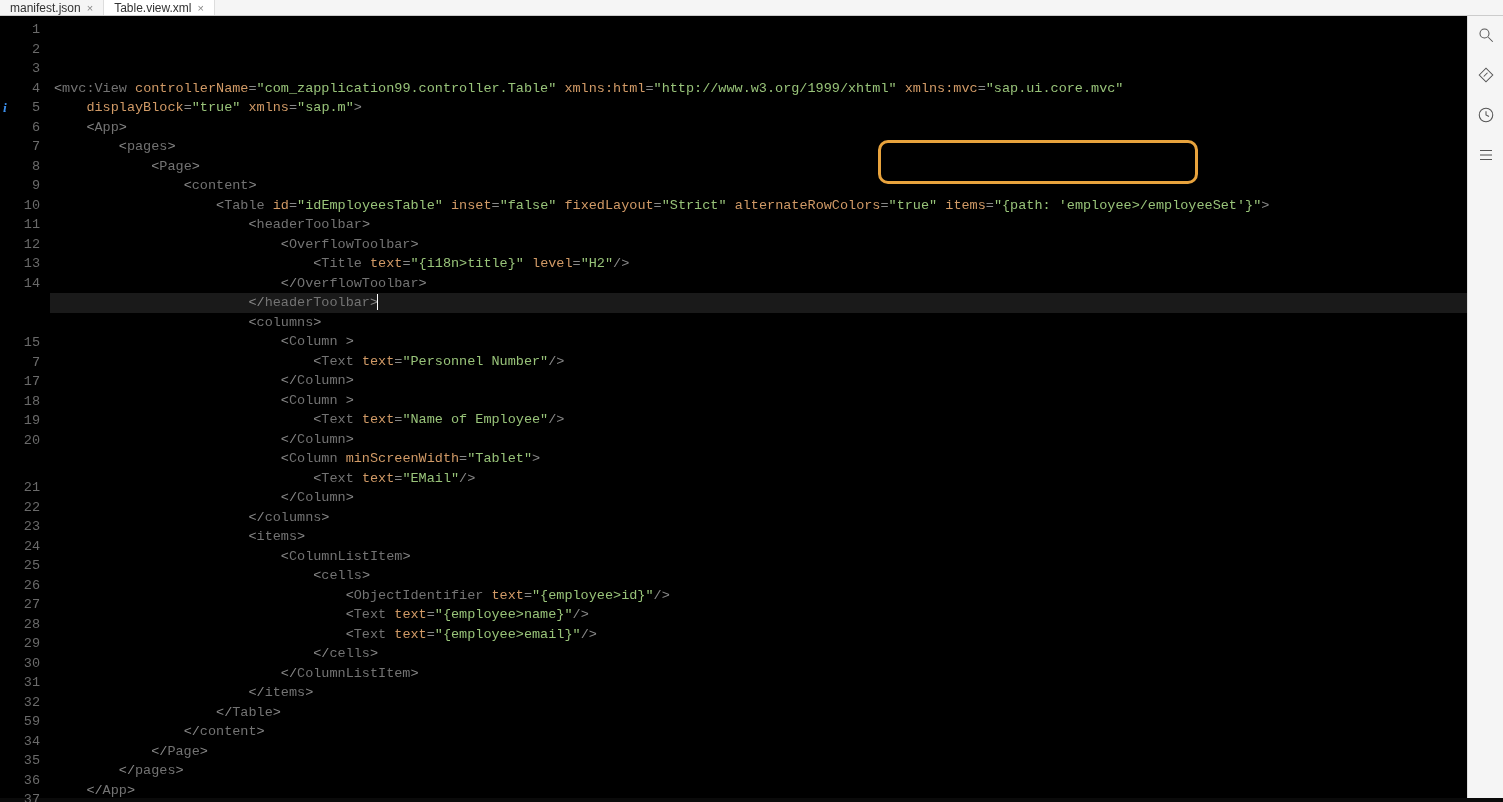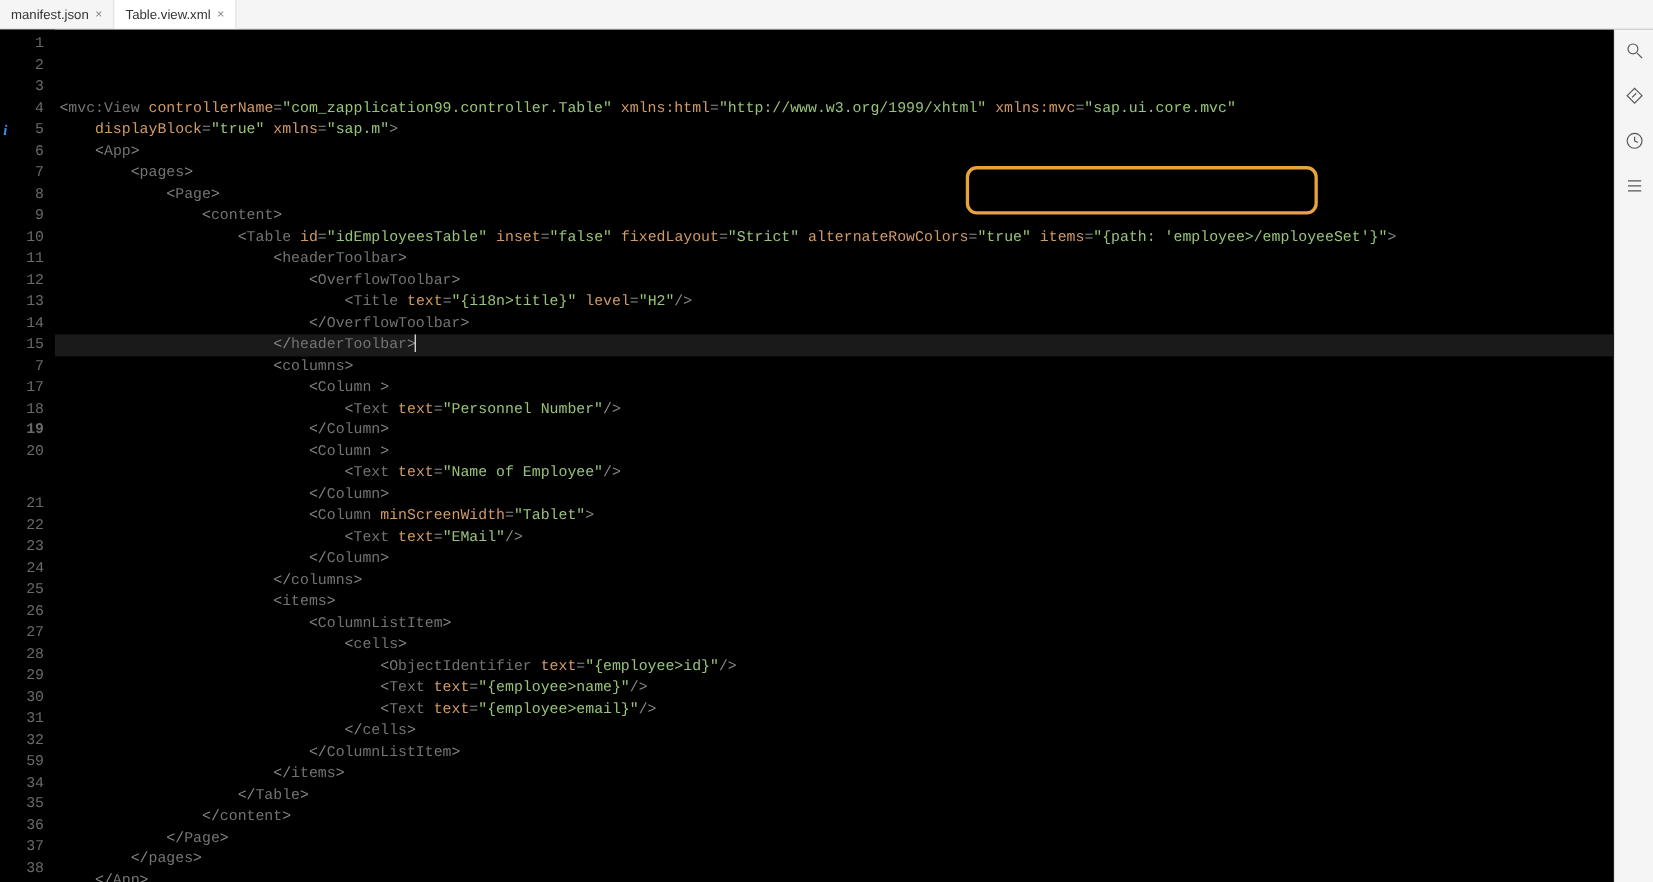--- a/index.html
+++ b/index.html
@@ -7,21 +7,21 @@
   background:#0a0a0a;
   font-family:Consolas,'Courier New',monospace;
   font-size:14px;
   overflow:hidden;
   width:1503px;
   height:802px;
 }
 .tabs {
   display:flex;
   background:#f5f5f5;
-  height:27px;
+  height:16px;
   border-bottom:1px solid #ccc;
 }
 .tab {
   padding:2px 10px;
   font-size:12px;
   font-family:-apple-system,Segoe UI,sans-serif;
   color:#333;
   display:flex;
   align-items:center;
   gap:6px;
@@ -126,25 +126,25 @@
         <div style="height: 19.5px; position: relative;">5<span class="info">i</span></div>
         <div style="height: 19.5px; position: relative;">6</div>
         <div style="height: 19.5px; position: relative;">7</div>
         <div style="height: 19.5px; position: relative;">8</div>
         <div style="height: 19.5px; position: relative;">9</div>
         <div style="height: 19.5px; position: relative;">10</div>
         <div style="height: 19.5px; position: relative; padding-left: 16px;">11</div>
         <div style="height: 19.5px; position: relative;">12</div>
         <div style="height: 19.5px; position: relative;">13</div>
         <div style="height: 19.5px; position: relative;">14</div>
-        <div style="height: 19.5px; position: relative;">15</div>
+        <div style="height: 19.5px; position: relative; margin-top: 40px;">15</div>
         <div style="height: 19.5px; position: relative;">7</div>
         <div style="height: 19.5px; position: relative;">17</div>
         <div style="height: 19.5px; position: relative;">18</div>
-        <div style="height: 19.5px; position: relative; font-weight: bold;">19</div>
+        <div style="height: 19.5px; position: relative;">19</div>
         <div style="height: 19.5px; position: relative;">20</div>
         <div style="height: 19.5px; position: relative; margin-top: 28px;">21</div>
         <div style="height: 19.5px; position: relative;">22</div>
         <div style="height: 19.5px; position: relative;">23</div>
         <div style="height: 19.5px; position: relative; padding-left: 24px;">24</div>
         <div style="height: 19.5px; position: relative;">25</div>
         <div style="height: 19.5px; position: relative;">26</div>
         <div style="height: 19.5px; position: relative;">27</div>
         <div style="height: 19.5px; position: relative;">28</div>
         <div style="height: 19.5px; position: relative;">29</div>

